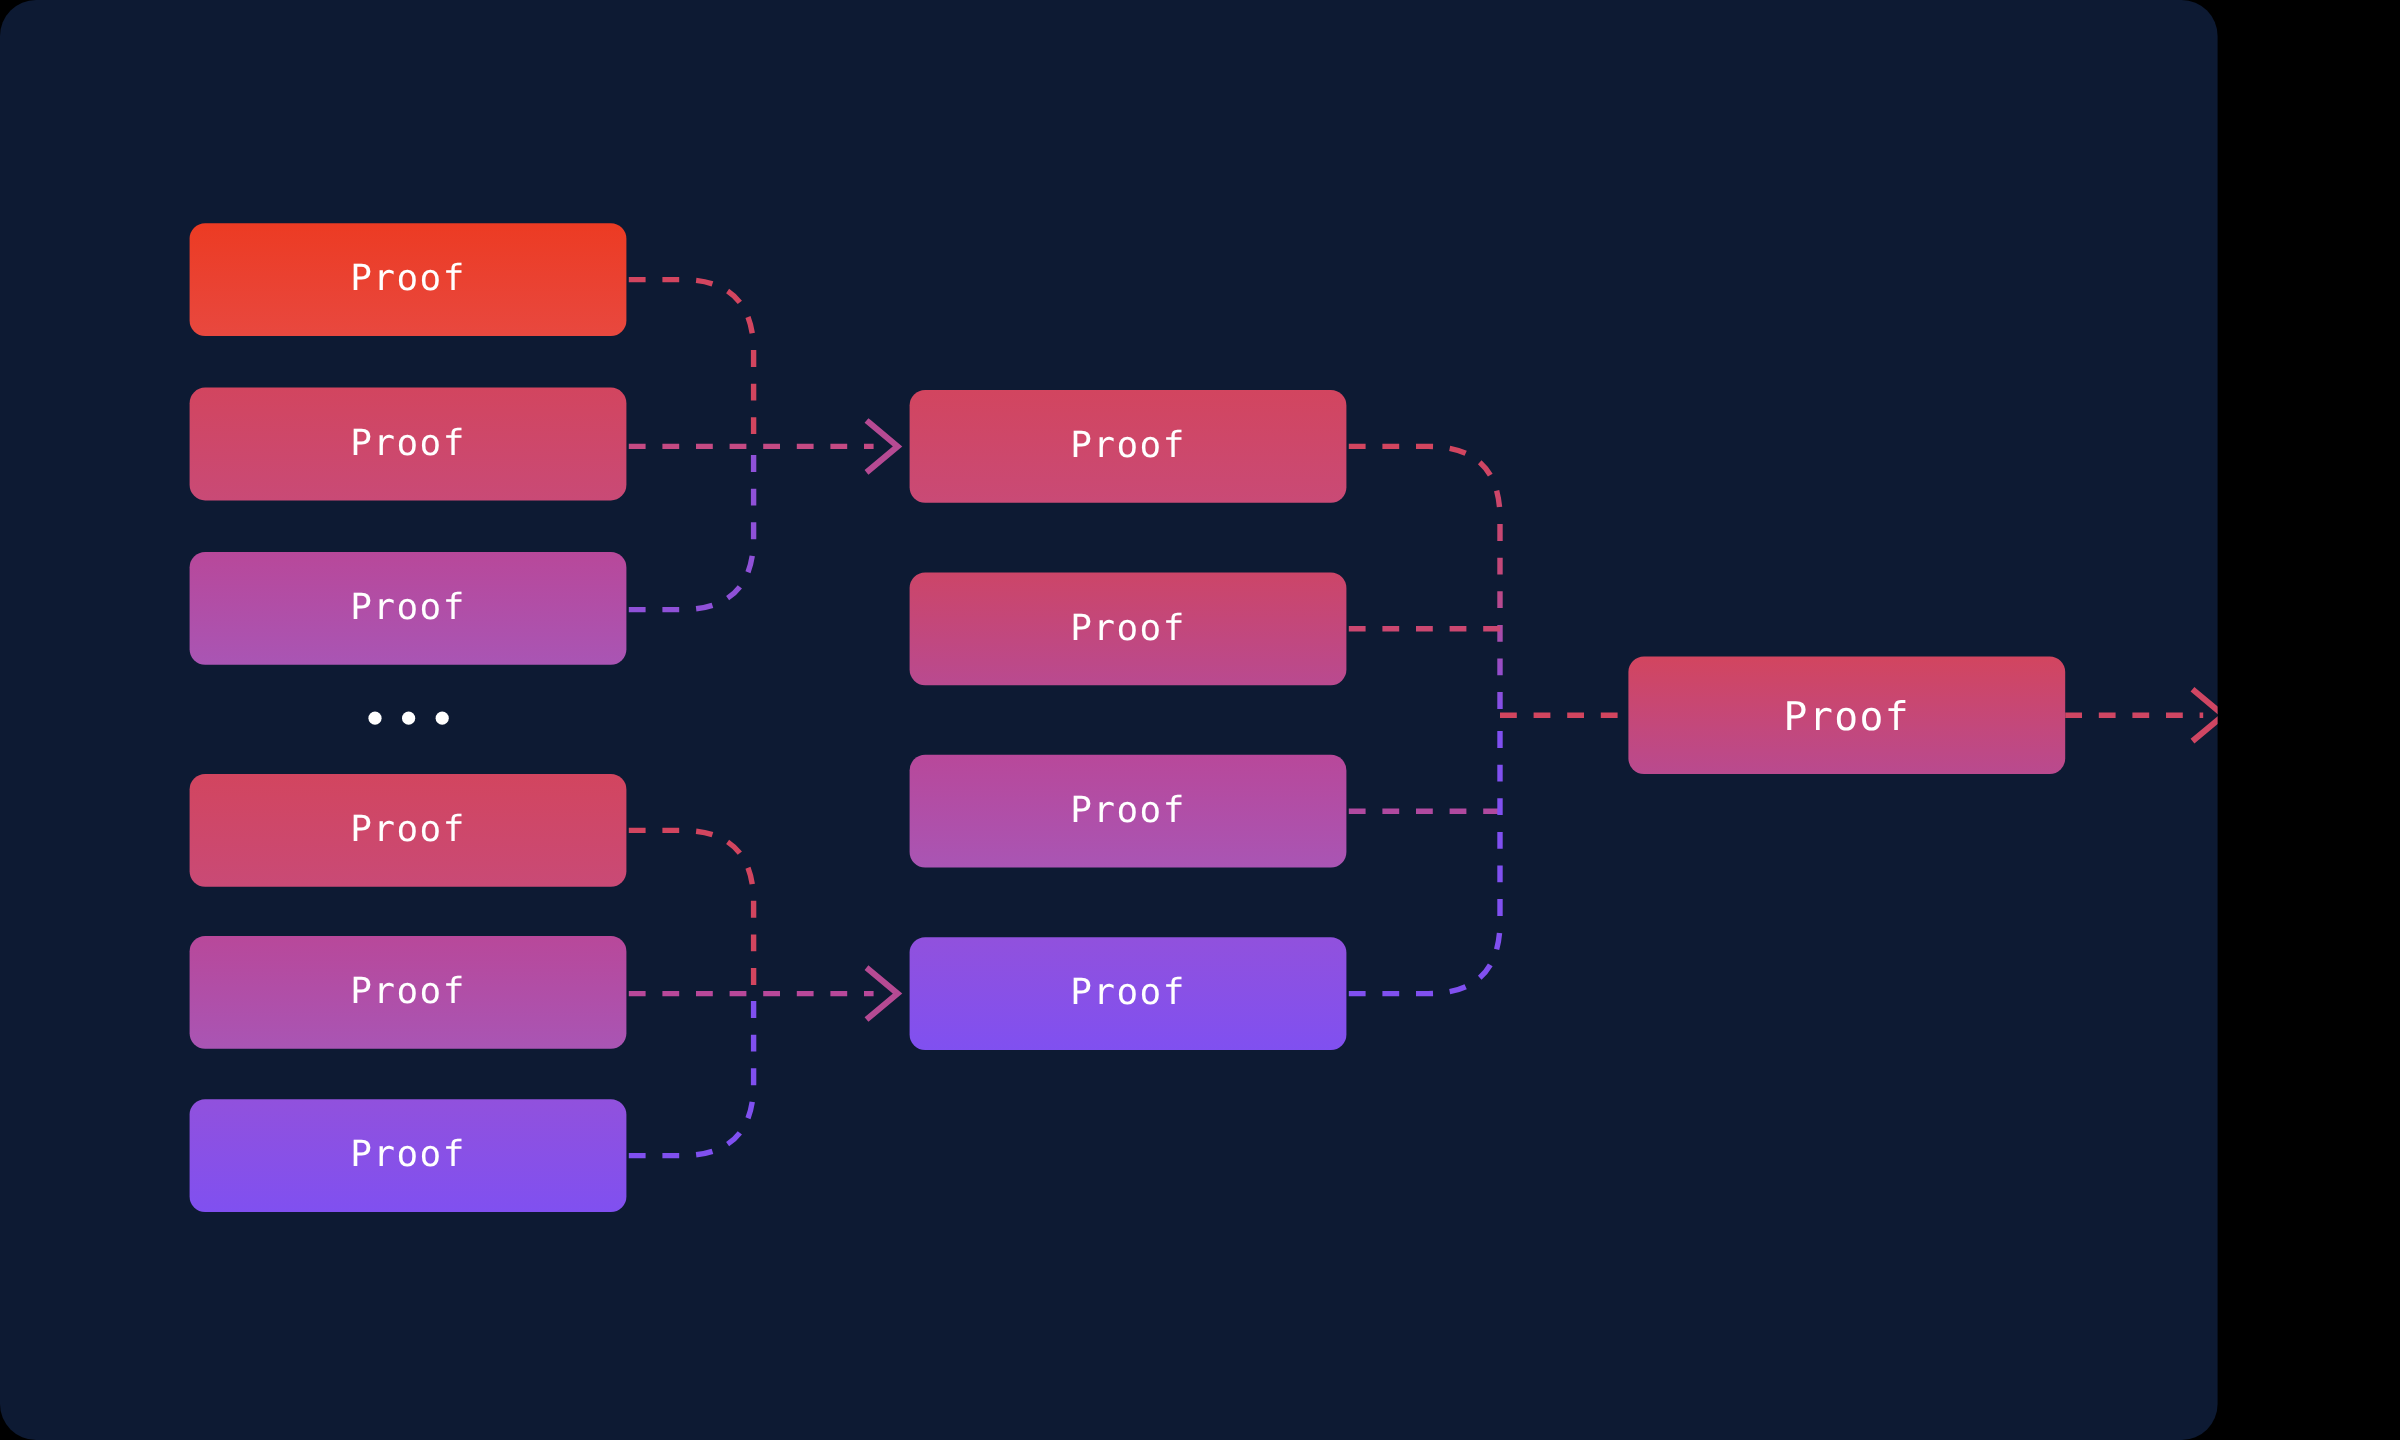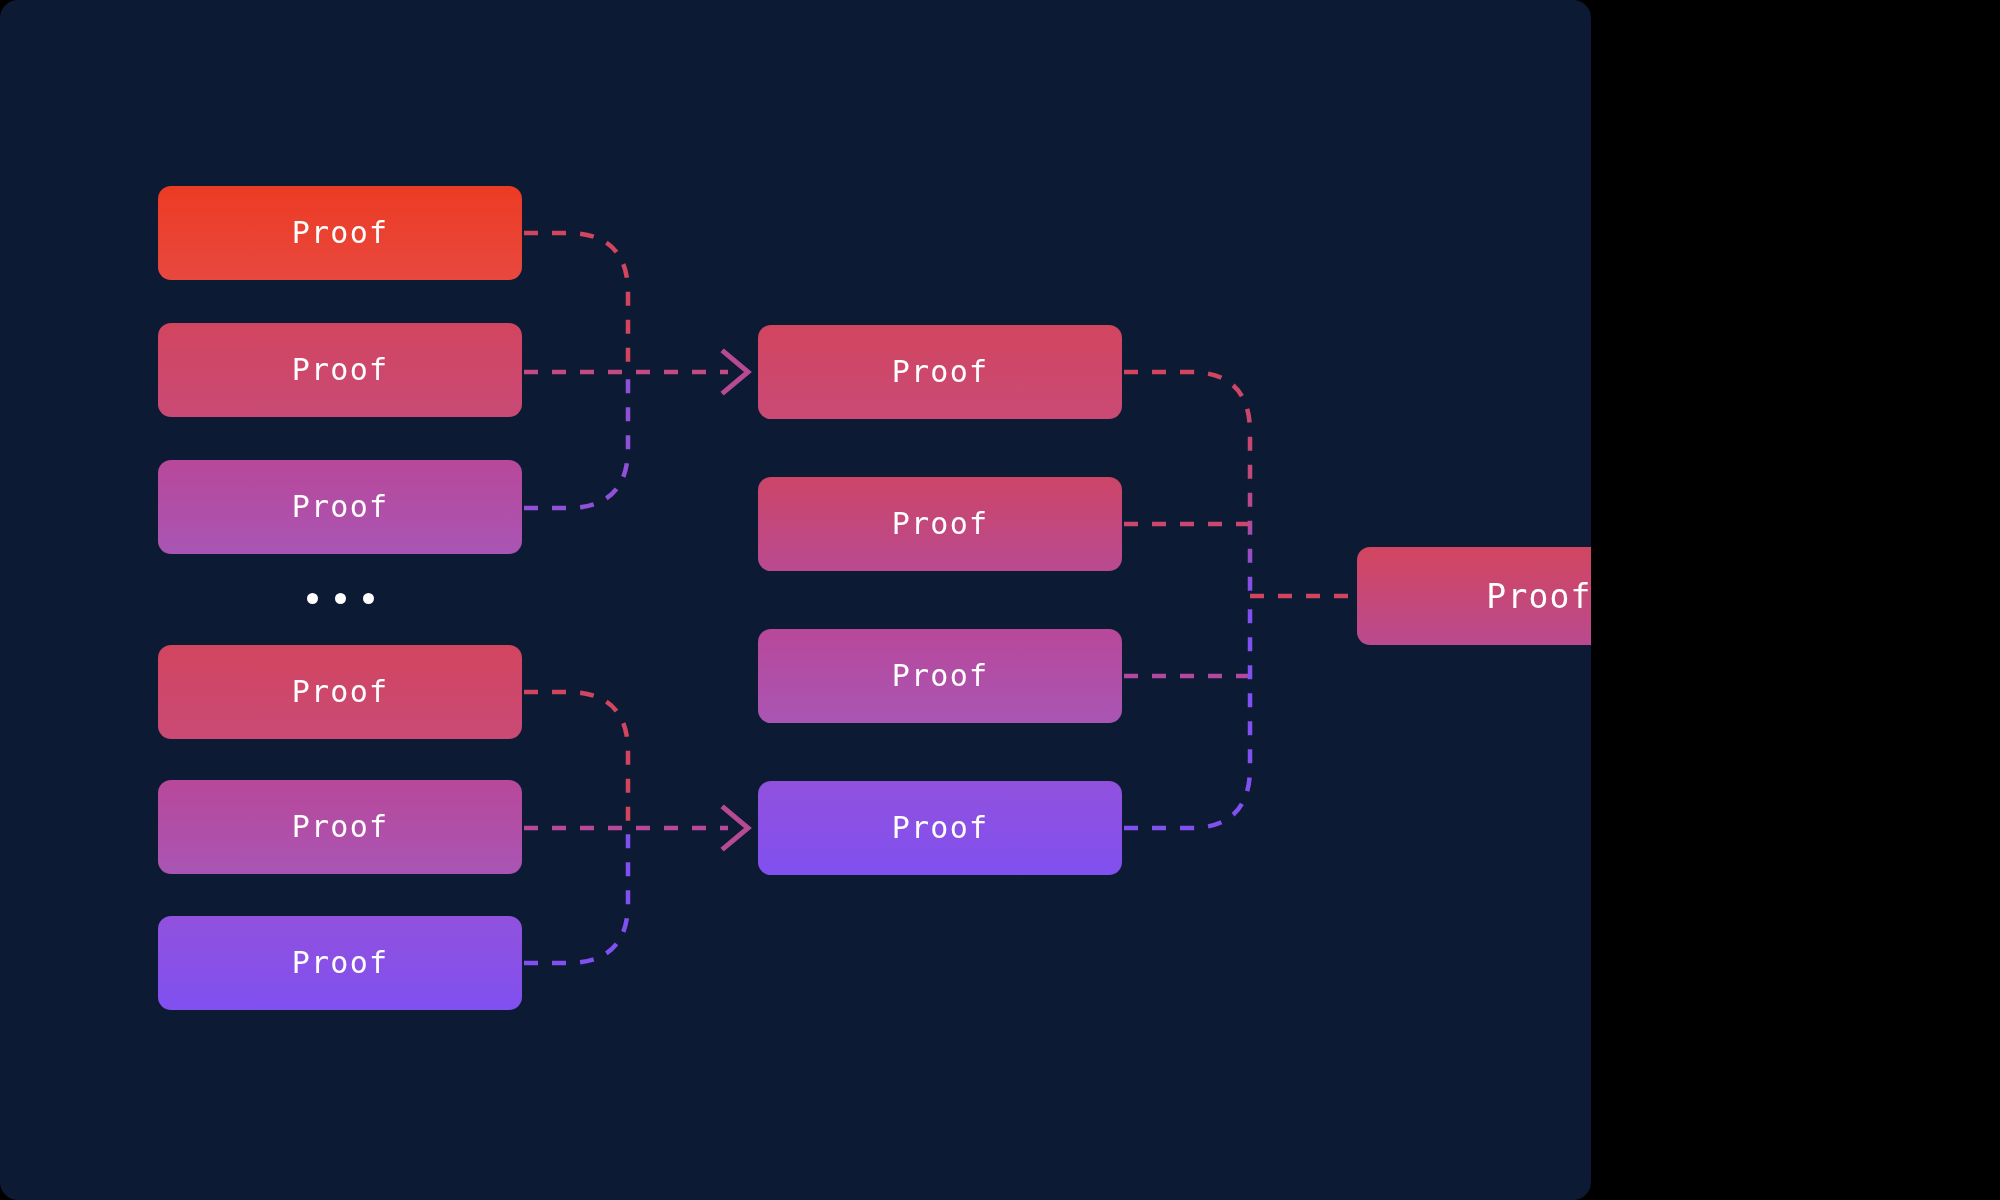--- a/index.html
+++ b/index.html
@@ -12,23 +12,23 @@
     width: 2000px;
     height: 1200px;
     background: #000000;
     overflow: hidden;
     font-family: "DejaVu Sans Mono", "Liberation Mono", monospace;
   }
   #canvas {
     position: absolute;
     left: 0px;
     top: 0px;
-    width: 1591px;
+    width: 1848px;
     height: 1200px;
-    border-radius: 18px;
+    border-radius: 30px;
     background: #0d1a33;
     overflow: hidden;
   }
   #edges {
     position: absolute;
     left: 0; top: 0;
     width: 2000px;
     height: 1200px;
     pointer-events: none;
   }

